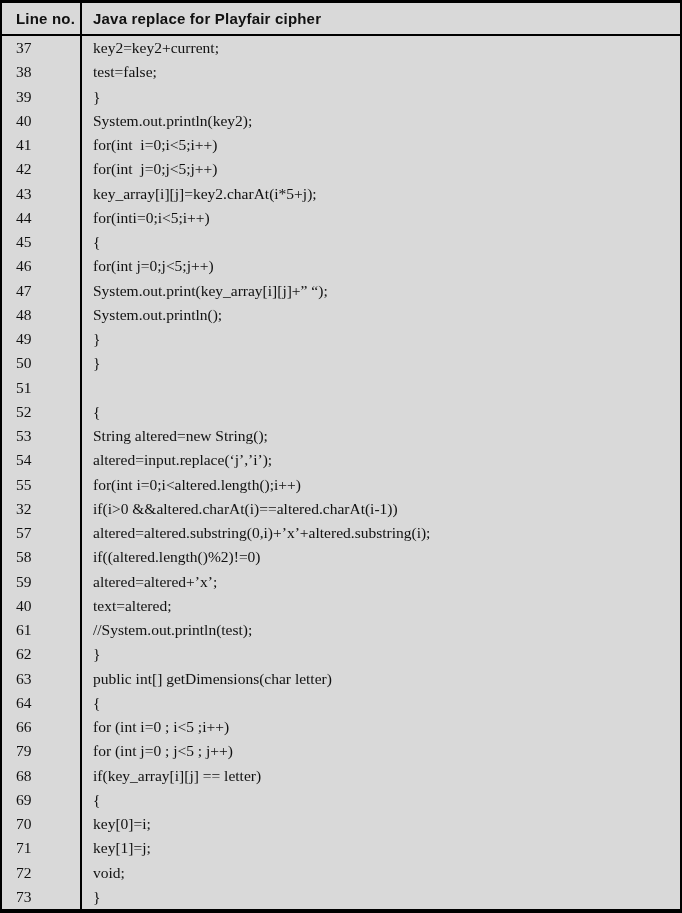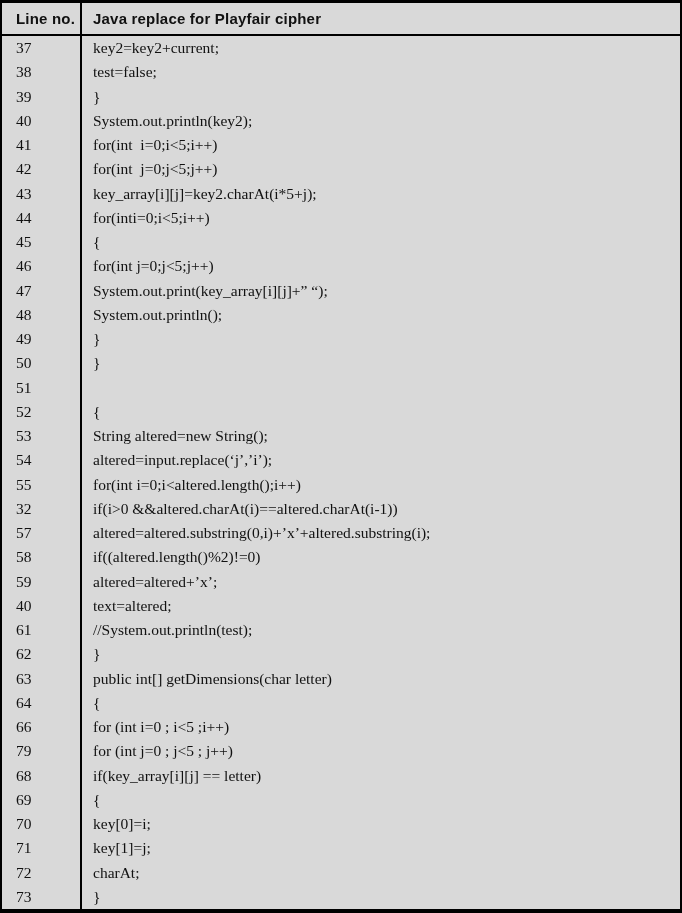--- a/index.html
+++ b/index.html
@@ -237,21 +237,21 @@
     <div class="cell-code">key[0]=i;</div>
   </div>
 
   <div class="row">
     <div class="cell-no">71</div>
     <div class="cell-code">key[1]=j;</div>
   </div>
 
   <div class="row">
     <div class="cell-no">72</div>
-    <div class="cell-code">charAt;</div>
+    <div class="cell-code">void;</div>
   </div>
 
   <div class="row">
     <div class="cell-no">73</div>
     <div class="cell-code">}</div>
   </div>
 </div>
 </div>
 
 </body></html>

